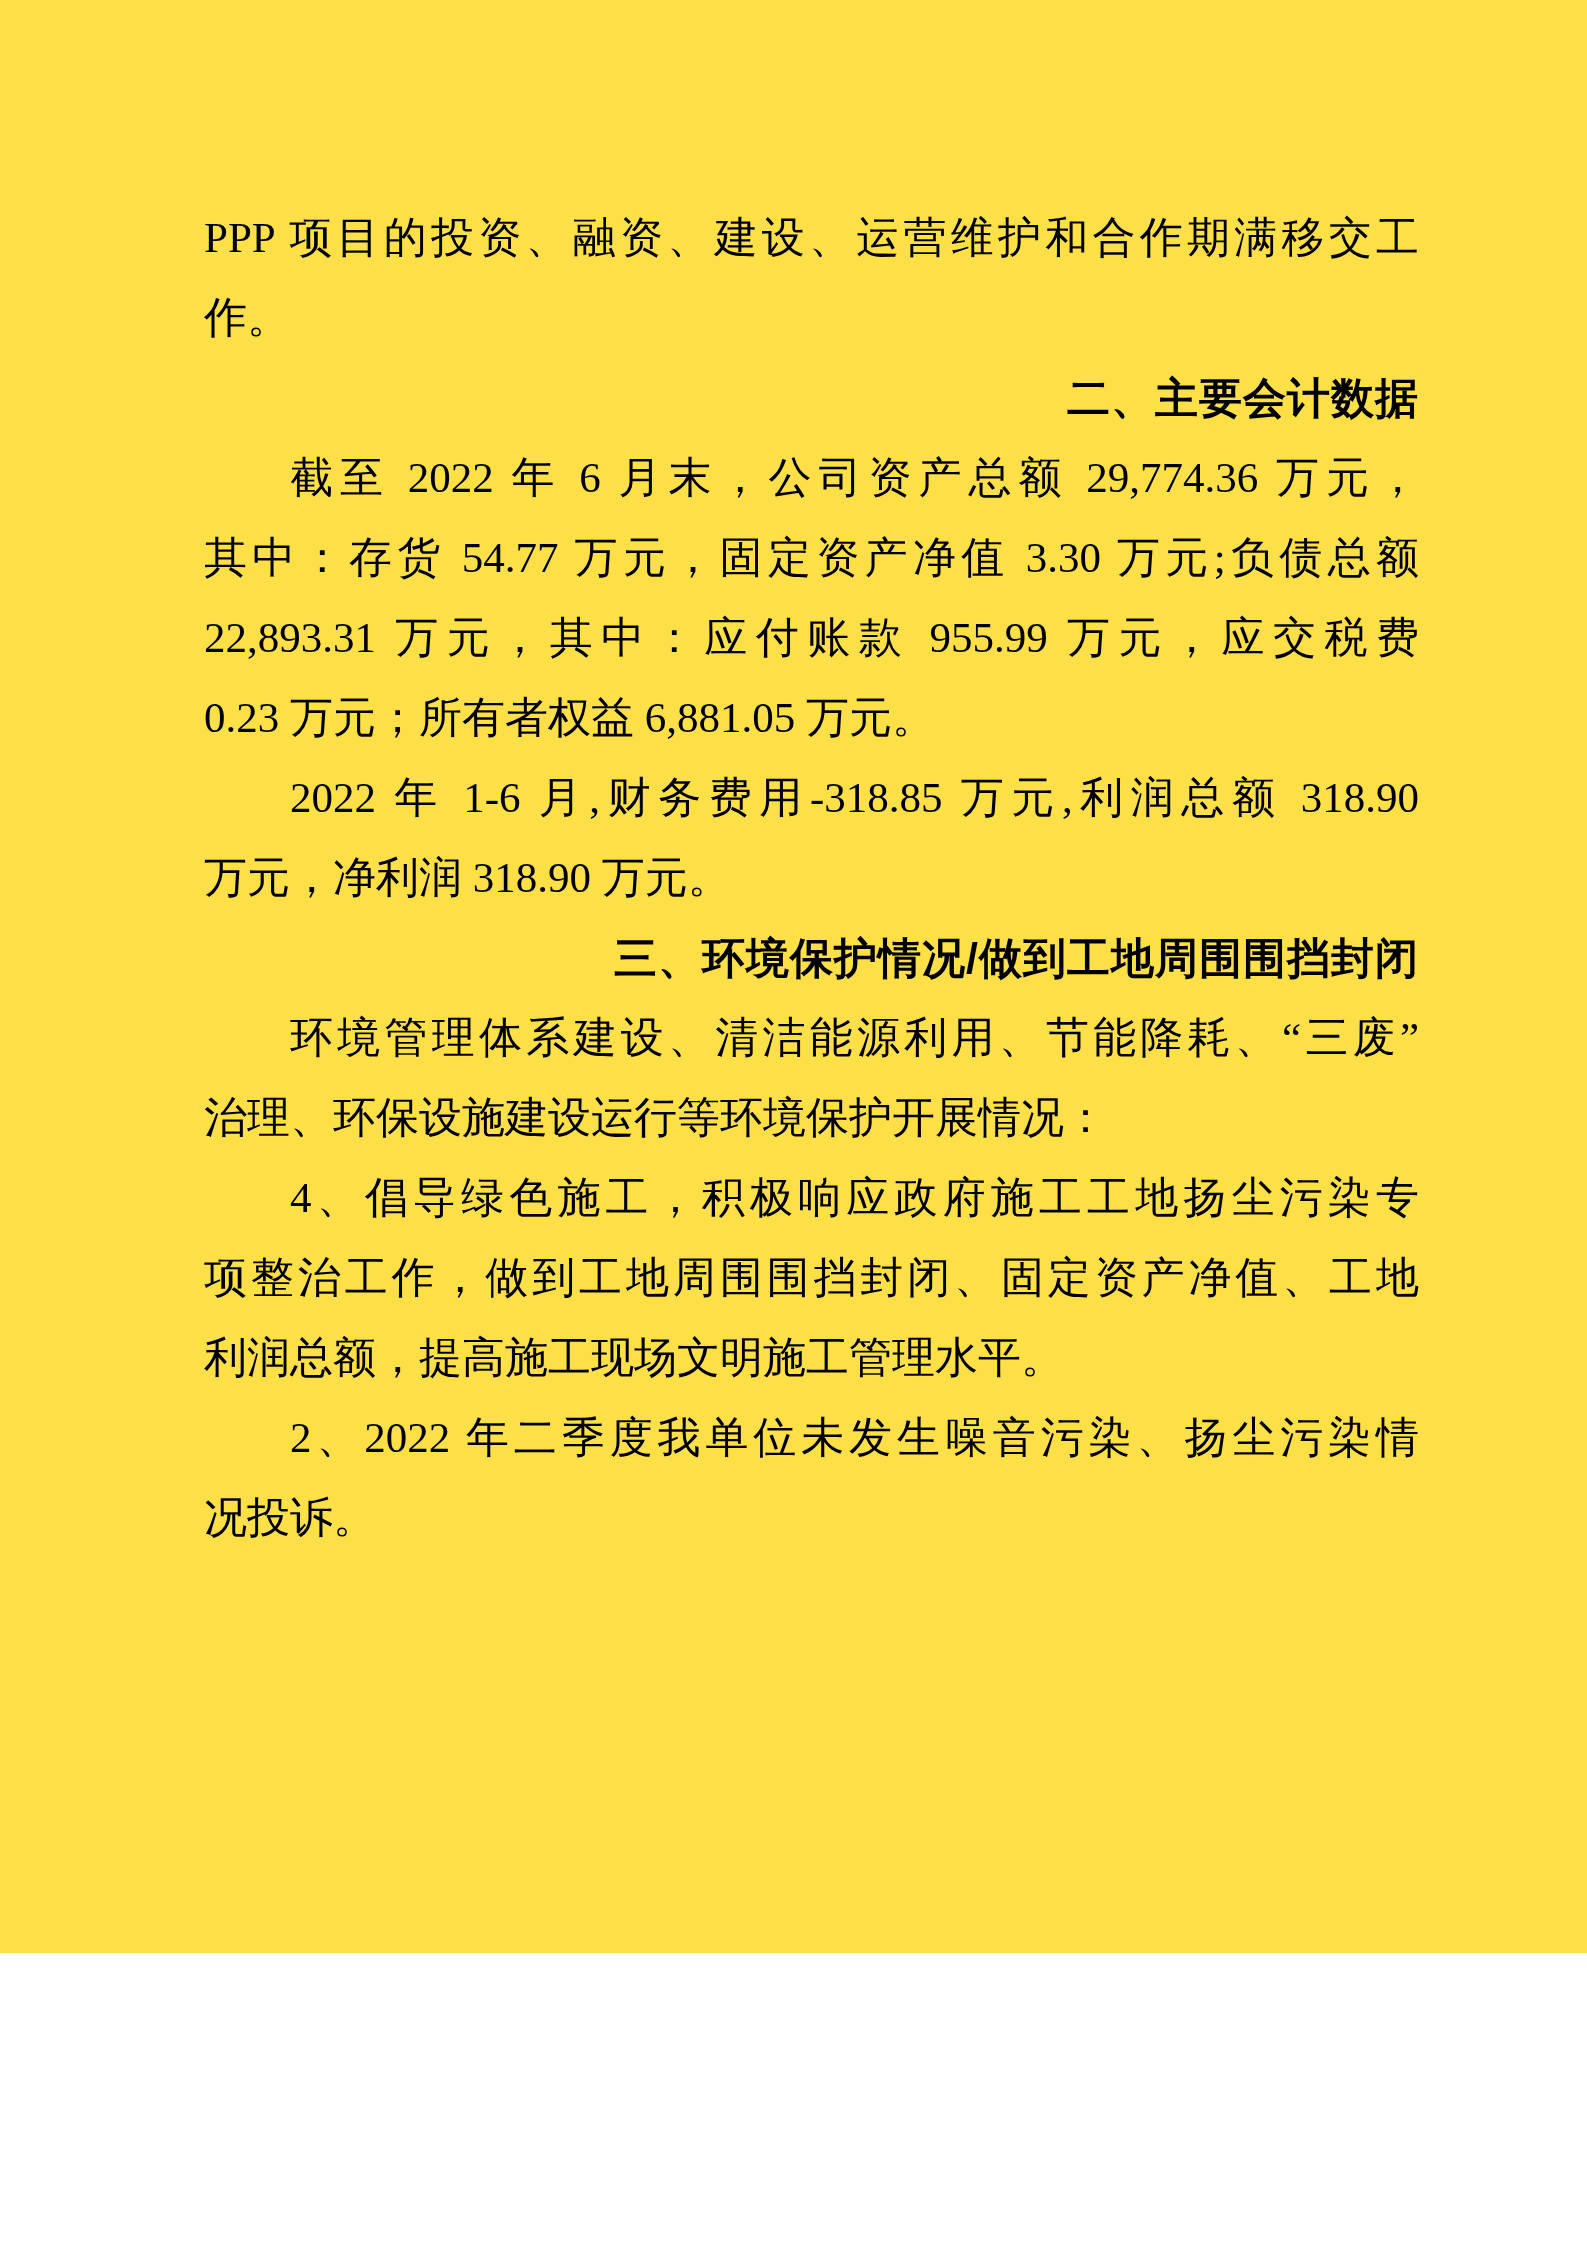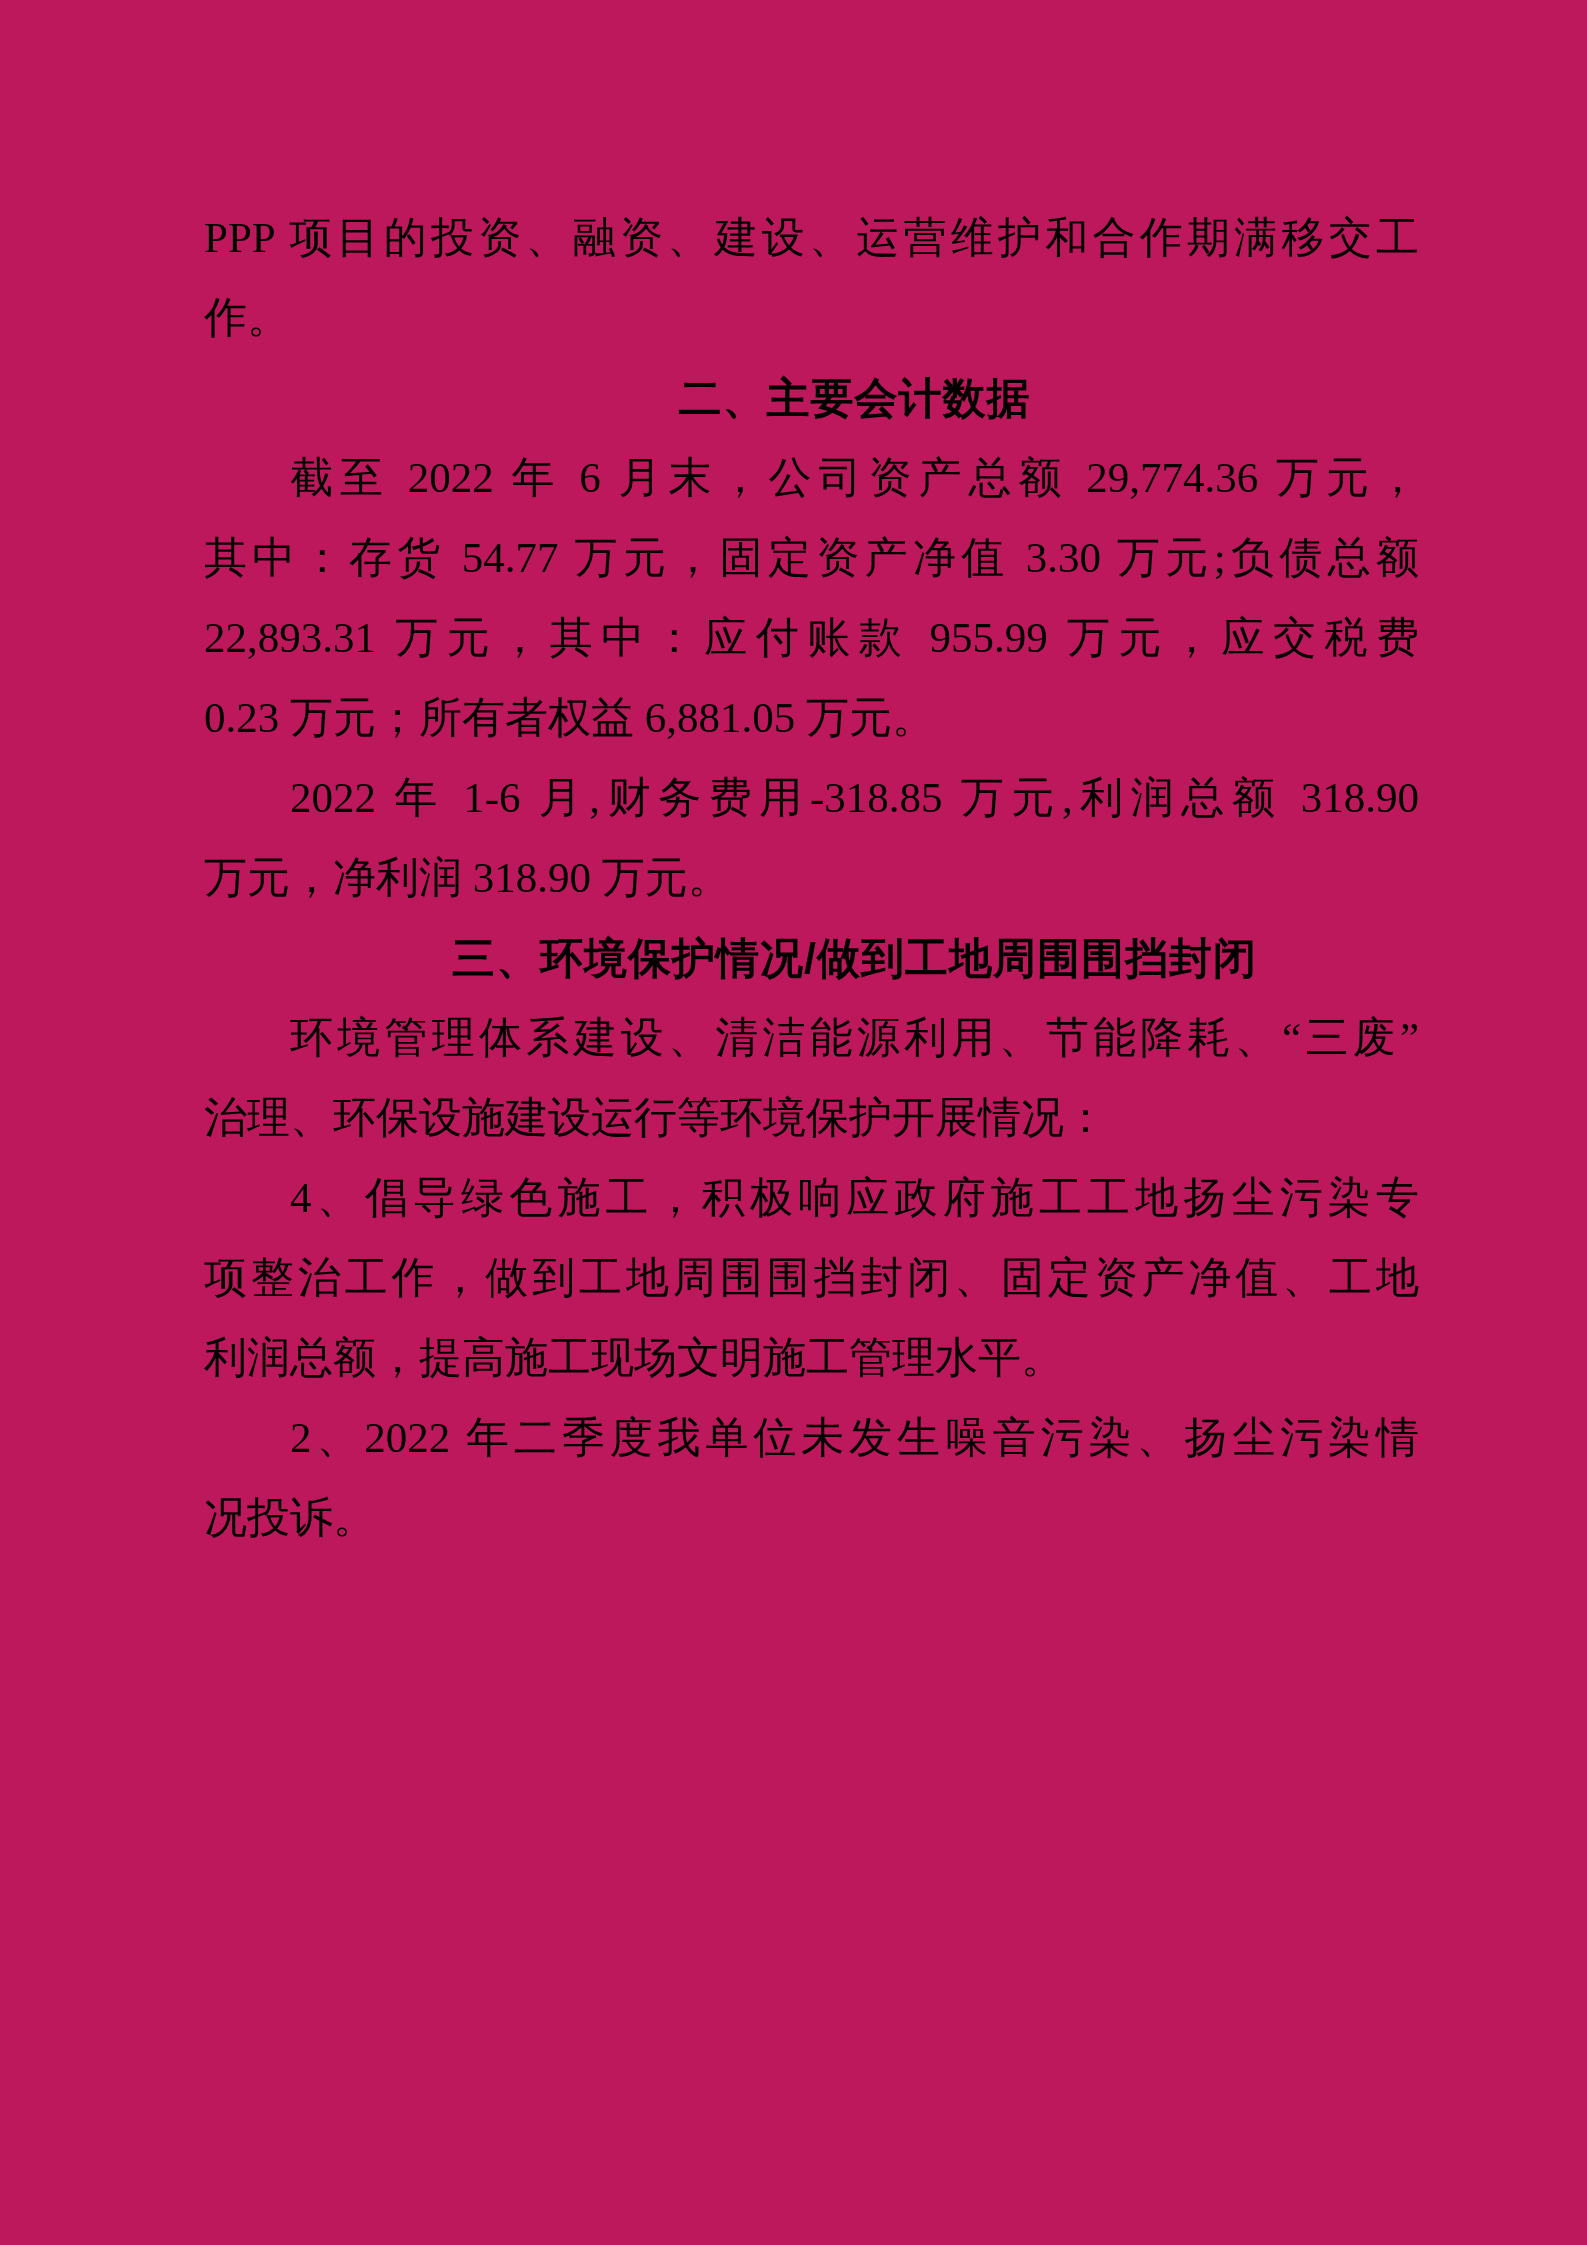--- a/index.html
+++ b/index.html
@@ -1,21 +1,21 @@
 <!DOCTYPE html>
 <html lang="zh"><head>
 <meta charset="utf-8">
 <style>
   html, body { margin: 0; padding: 0; background: #ffffff; }
   .page {
     position: relative;
     width: 1587px;
-    height: 2245px;
+    height: 1953px;
     box-sizing: border-box;
-    background: #be185d;
+    background: #fde047;
     color: #000000;
     padding: 198px 168px 0 204px;
     font-family: "Liberation Serif", "DejaVu Serif", serif;
     font-size: 43px;
     overflow: hidden;
   }
   .para { margin: 0; }
   .line {
     line-height: 80px;
     text-align: justify;
@@ -23,21 +23,21 @@
     white-space: normal;
   }
   .line.no-just {
     text-align: left;
     text-align-last: auto;
   }
   .indent { text-indent: 86px; font-family: Liberation Serif, serif; }
   .heading .line {
     font-family: "Liberation Sans", "DejaVu Sans", sans-serif;
     font-weight: bold;
-    text-align: center;
+    text-align: right;
     text-align-last: auto;
     letter-spacing: 1px;
   }
 </style>
 </head>
 <body>
 
 <div class="page">
 
   <div class="para">

